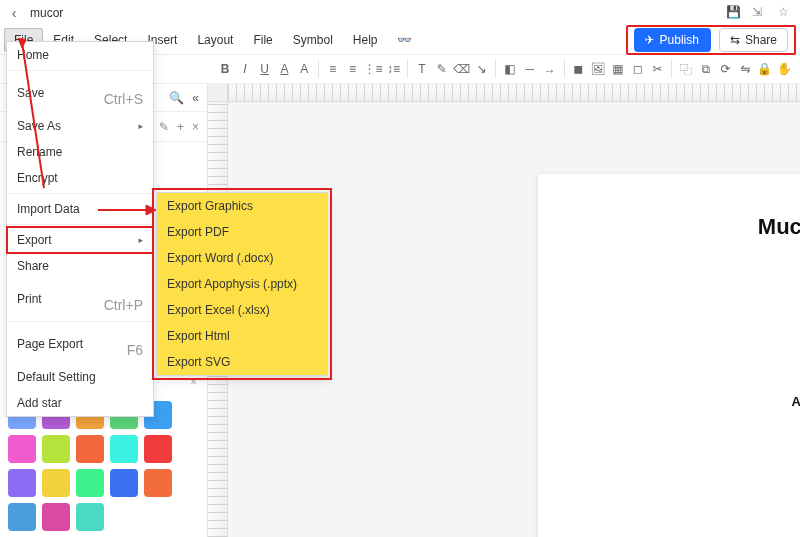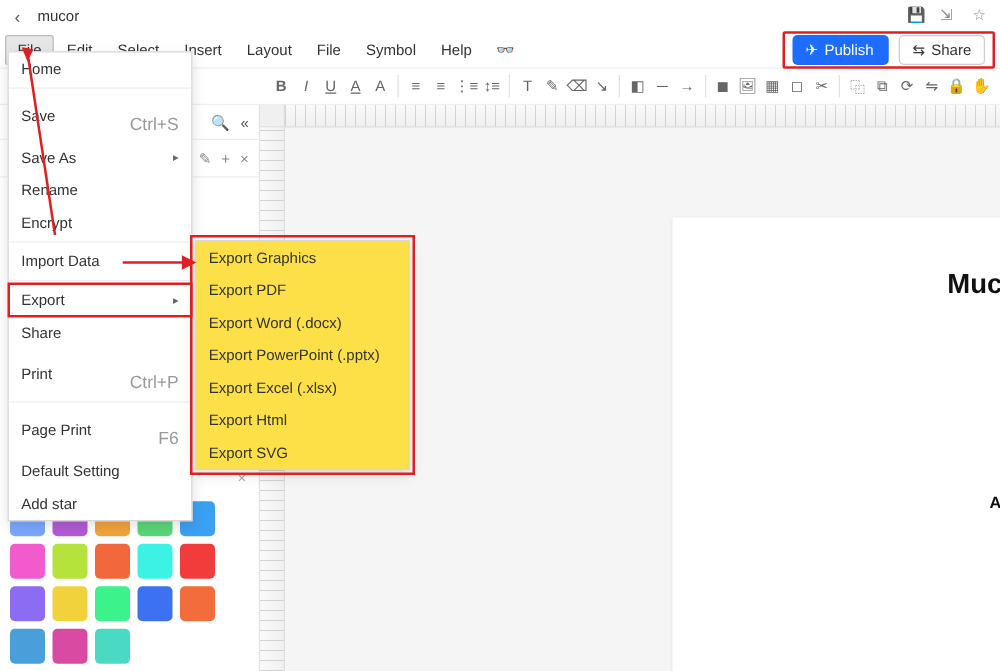--- a/index.html
+++ b/index.html
@@ -244,21 +244,21 @@
     </div>
   <div class="dd-item">
       <span>Share</span>
     </div>
   <div class="dd-item">
       <span>Print</span>
       <span class="shortcut">Ctrl+P</span>
     </div>
   <div class="dd-sep"></div>
   <div class="dd-item">
-      <span>Page Print</span>
+      <span>Page Export</span>
       <span class="shortcut">F6</span>
     </div>
   <div class="dd-item">
       <span>Default Setting</span>
     </div>
   <div class="dd-item">
       <span>Add star</span>
     </div>
 </div>
 
@@ -266,21 +266,21 @@
   <div class="dd-item">
       <span>Export Graphics</span>
     </div>
   <div class="dd-item">
       <span>Export PDF</span>
     </div>
   <div class="dd-item">
       <span>Export Word (.docx)</span>
     </div>
   <div class="dd-item">
-      <span>Export PowerPoint (.pptx)</span>
+      <span>Export Apophysis (.pptx)</span>
     </div>
   <div class="dd-item">
       <span>Export Excel (.xlsx)</span>
     </div>
   <div class="dd-item">
       <span>Export Html</span>
     </div>
   <div class="dd-item">
       <span>Export SVG</span>
     </div>

